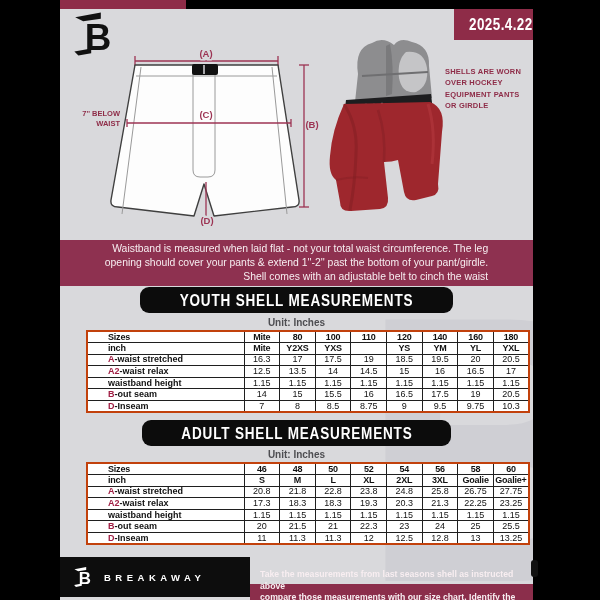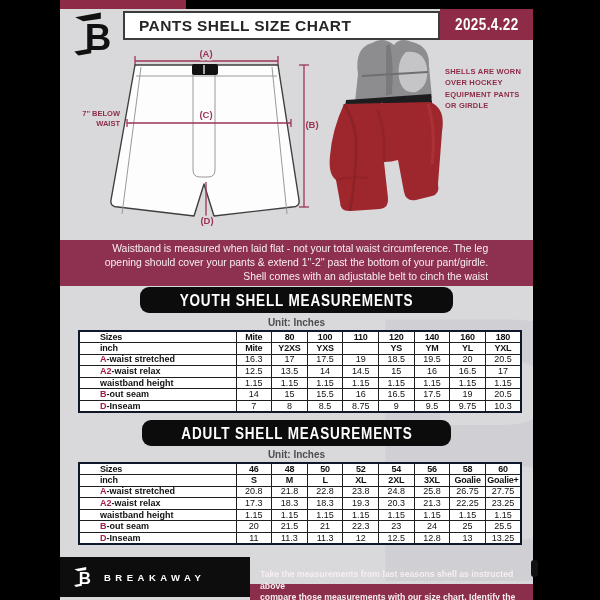--- a/index.html
+++ b/index.html
@@ -15,21 +15,21 @@
   .watermark{position:absolute;left:300px;top:260px;font-size:380px;font-weight:bold;
     color:var(--watermark-gray);line-height:1;z-index:0;letter-spacing:-10px;}
   
   .topbar{position:absolute;left:0;top:0;width:473px;height:9px;background:#000;z-index:2;}
   .topbar .seg{position:absolute;left:0;top:0;width:126px;height:9px;background:var(--maroon);}
   
   .logo{position:absolute;left:12px;top:8px;width:48px;height:52px;z-index:3;}
   .titlebox{position:absolute;left:63px;top:11px;width:317px;height:29px;background:#fff;
     border:2px solid #3c3c3c;display:flex;align-items:center;padding-left:14px;z-index:3;}
   .titlebox span{font-size:15.5px;font-weight:bold;color:#262626;letter-spacing:.4px;}
-  .datebox{position:absolute;left:380px;top:9px;width:93px;height:31px;background:var(--maroon);
+  .datebox{position:absolute;left:394px;top:9px;width:93px;height:31px;background:var(--maroon);
     display:flex;align-items:center;justify-content:center;z-index:3;}
   .datebox span{color:#fff;font-size:16px;font-weight:bold;display:inline-block;transform:scaleX(.84);letter-spacing:.5px;}
   
   .pants-svg{position:absolute;left:22px;top:44px;z-index:2;}
   .photo-svg{position:absolute;left:268px;top:34px;z-index:2;}
   .photo-note{position:absolute;left:385px;top:66px;width:88px;color:var(--maroon);
     font-size:7.5px;font-weight:bold;line-height:1.5;white-space:pre-line;letter-spacing:.2px;z-index:2;}
   
   .notice{position:absolute;left:0;top:240px;width:473px;height:46px;background:var(--banner-maroon);
     display:flex;align-items:center;justify-content:center;z-index:2;}
@@ -43,21 +43,21 @@
   .unit{position:absolute;left:0;width:473px;text-align:center;color:#4e4e52;
     font-size:10px;font-weight:bold;z-index:2;}
   
   table{position:absolute;left:18px;width:444px;border-collapse:collapse;background:#fff;z-index:2;
     table-layout:fixed;}
   td{border:1px solid #1f1f1f;height:11.6px;font-size:9px;text-align:center;color:#111;
     white-space:nowrap;overflow:hidden;line-height:1;}
   tr.hdr td{font-weight:bold;letter-spacing:-.2px;}
   td.lbl{text-align:left;padding-left:20px;font-weight:bold;width:157px;}
   td .pfx{color:var(--label-maroon);}
-  table{border:2px solid #0f172a;}
+  table{border:2px solid #c2410c;margin-left:8px;}
   
   .footer-black{position:absolute;left:0;top:557px;width:190px;height:40px;background:#0d0d0d;
     display:flex;align-items:center;padding-left:13px;gap:9px;z-index:2;}
   .footer-black .brand{color:#fff;font-size:9.5px;font-weight:bold;letter-spacing:4.5px;}
   .footer-maroon{position:absolute;left:190px;top:557px;width:283px;height:40px;background:var(--footer-maroon);
     display:flex;align-items:center;z-index:2;margin-top:27px;}
   .footer-maroon div{color:#f8eef1;font-size:8.7px;font-weight:bold;line-height:1.34;
     white-space:pre-line;padding:0 6px 0 10px;}
   .side-tab{position:absolute;left:531px;top:560px;width:7px;height:17px;background:#111;border-radius:3px;z-index:3;}
 </style>
@@ -71,23 +71,20 @@
 
     <div class="topbar">
         <div class="seg"></div>
       </div>
 
     <svg class="logo" viewBox="0 0 60 60">
       <polygon points="4,9 36,3 36,11 14,14" fill="#111"></polygon>
       <polygon points="3,52 24,48 24,54 8,57" fill="#111"></polygon>
       <text x="16" y="50" font-size="46" font-weight="bold" font-family="Liberation Sans, sans-serif" fill="#111">B</text>
     </svg>
-    <div class="titlebox">
-      <span>PANTS SHELL SIZE CHART</span>
-    </div>
     <div class="datebox">
       <span>2025.4.22</span>
     </div>
 
     <svg class="pants-svg" width="240" height="194" viewBox="0 0 240 194">
 
       <line x1="53" y1="17" x2="196" y2="17" stroke="var(--line-maroon)" stroke-width="1.3"></line>
       <line x1="53" y1="12" x2="53" y2="22" stroke="var(--line-maroon)" stroke-width="1.3"></line>
       <line x1="196" y1="12" x2="196" y2="22" stroke="var(--line-maroon)" stroke-width="1.3"></line>
       <text x="124" y="13" text-anchor="middle" font-size="9.5" font-weight="bold" fill="var(--line-maroon)" style="paint-order:stroke" stroke="#d9d9dc" stroke-width="3">(A)</text>

